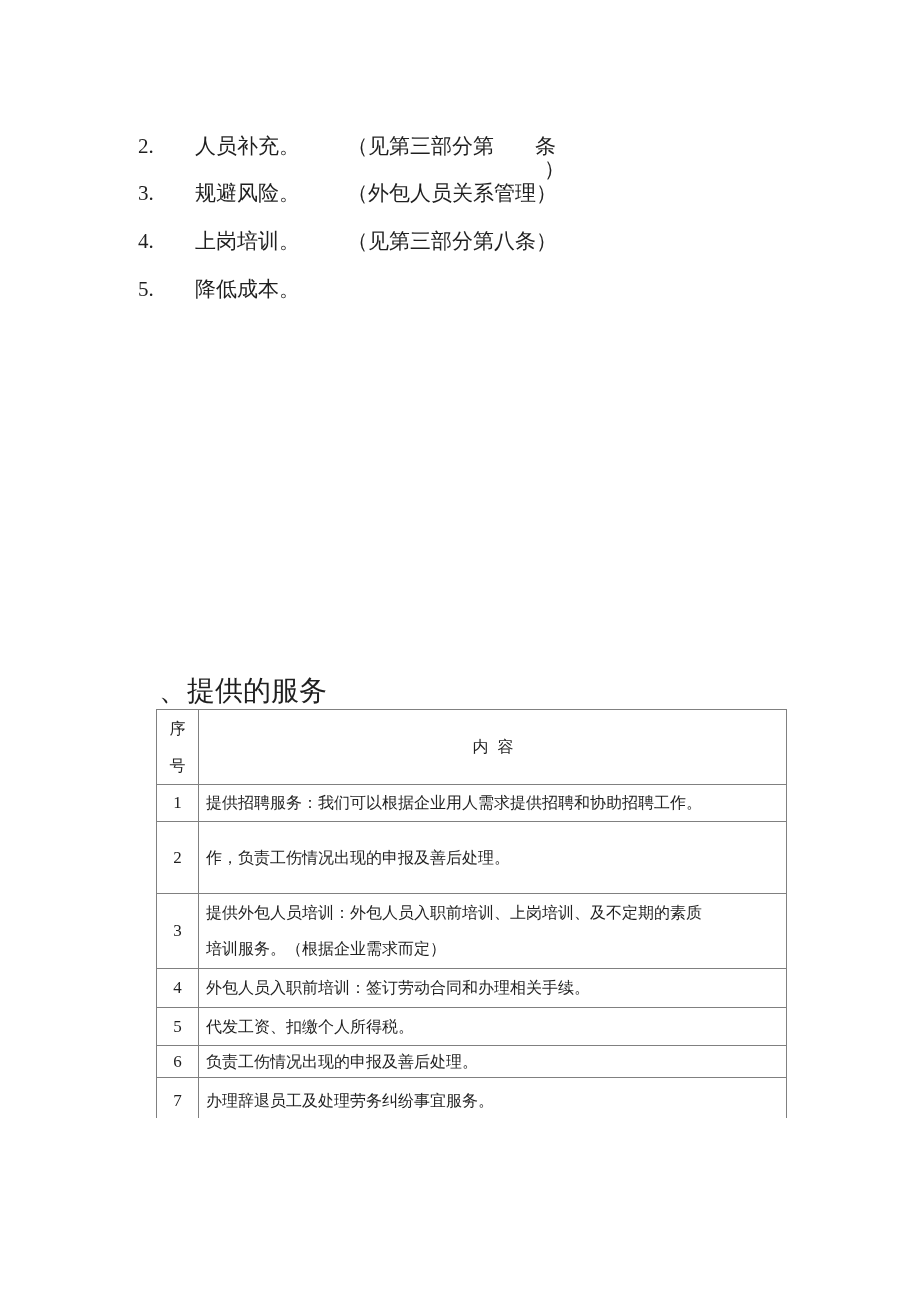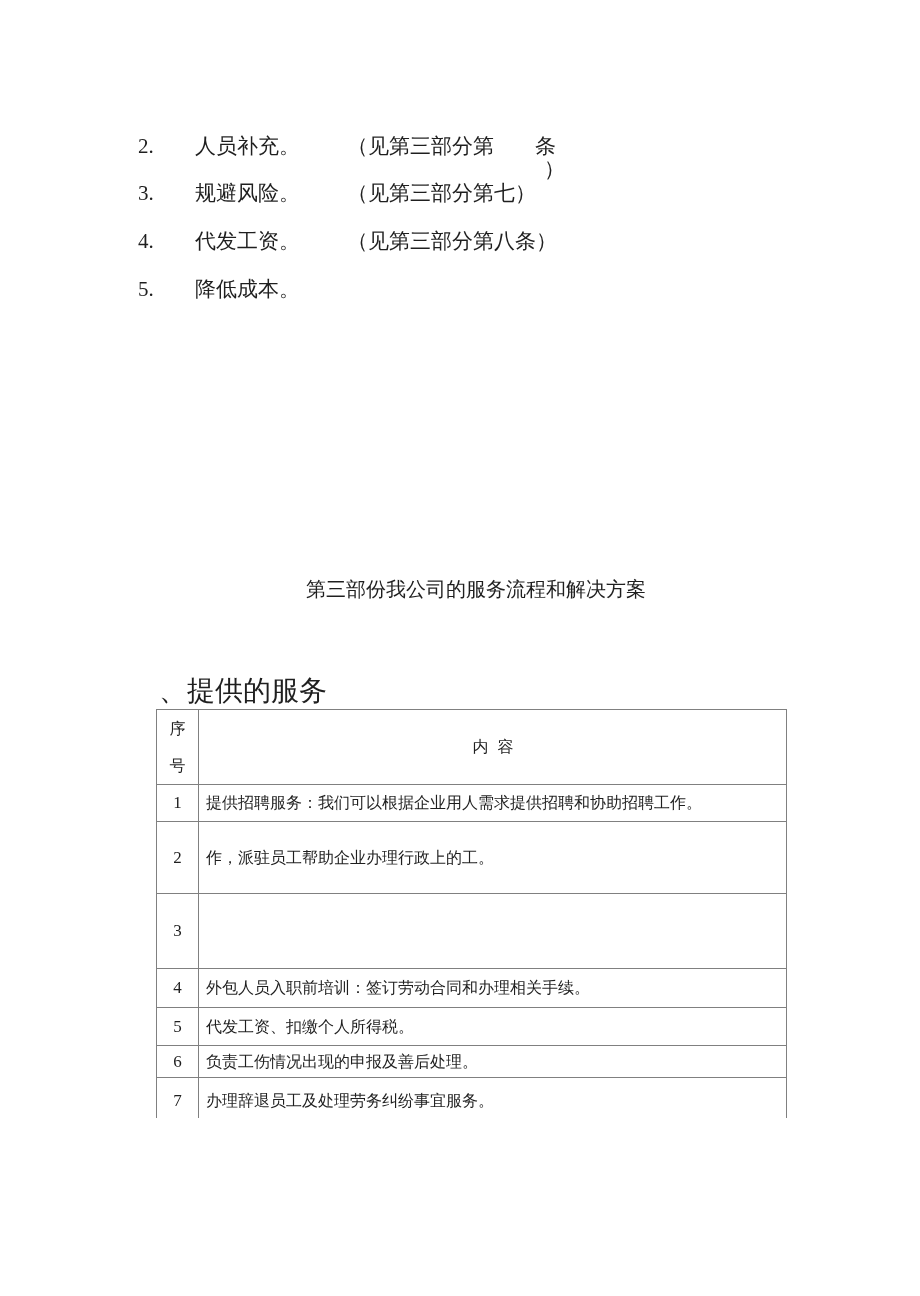--- a/index.html
+++ b/index.html
@@ -83,36 +83,35 @@
       <span class="num">2.</span>
       <span class="label">人员补充。</span>
       <span class="ref">（见第三部分第</span>
       <span class="tail">条</span>
     </div>
     <span class="wrap-paren">）</span>
 
     <div class="list-row row-i1">
       <span class="num">3.</span>
       <span class="label">规避风险。</span>
-      <span class="ref">（见第三部分第七）</span>
+      <span class="ref">（外包人员关系管理）</span>
     </div>
 
     <div class="list-row row-i2">
       <span class="num">4.</span>
-      <span class="label">代发工资。</span>
+      <span class="label">上岗培训。</span>
       <span class="ref">（见第三部分第八条）</span>
     </div>
 
     <div class="list-row row-i3">
       <span class="num">5.</span>
       <span class="label">降低成本。</span>
     </div>
   </div>
 
-  <div class="section-title">第三部份我公司的服务流程和解决方案</div>
 
   <div class="section-subtitle">、提供的服务</div>
 
   <div class="svc-table">
 
     <div class="t-row h-row">
       <div class="c-no h-no">
         <span class="hl">序</span>
         <span class="hl">号</span>
       </div>
@@ -128,29 +127,31 @@
       <div class="c-content">
         <div class="line">提供招聘服务：我们可以根据企业用人需求提供招聘和协助招聘工作。</div>
       </div>
     </div>
 
     <div class="t-row rh-2">
       <div class="c-no">
           <span class="digit">2</span>
         </div>
       <div class="c-content">
-        <div class="line">作，派驻员工帮助企业办理行政上的工。</div>
+        <div class="line">作，负责工伤情况出现的申报及善后处理。</div>
       </div>
     </div>
 
     <div class="t-row rh-3">
       <div class="c-no">
           <span class="digit">3</span>
         </div>
       <div class="c-content">
+        <div class="line">提供外包人员培训：外包人员入职前培训、上岗培训、及不定期的素质</div>
+        <div class="line">培训服务。（根据企业需求而定）</div>
       </div>
     </div>
 
     <div class="t-row rh-4">
       <div class="c-no">
           <span class="digit">4</span>
         </div>
       <div class="c-content">
         <div class="line">外包人员入职前培训：签订劳动合同和办理相关手续。</div>
       </div>

